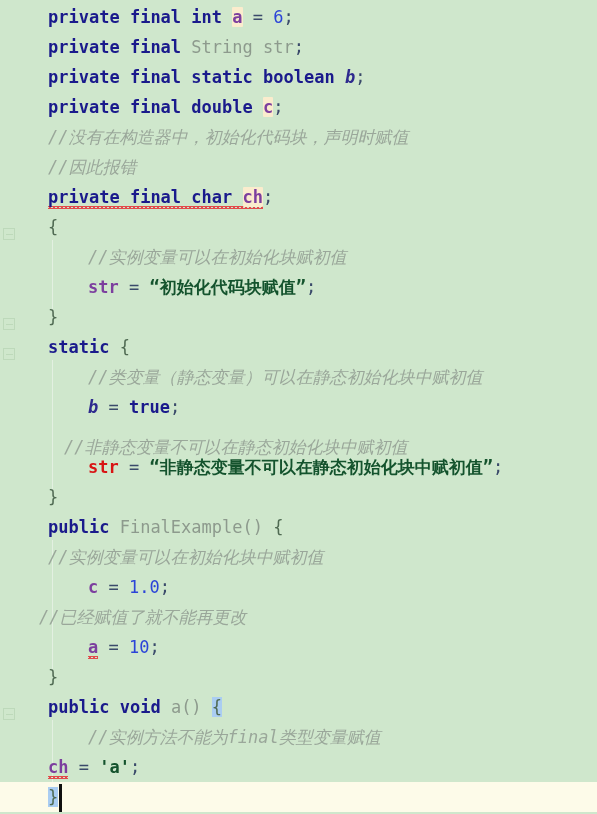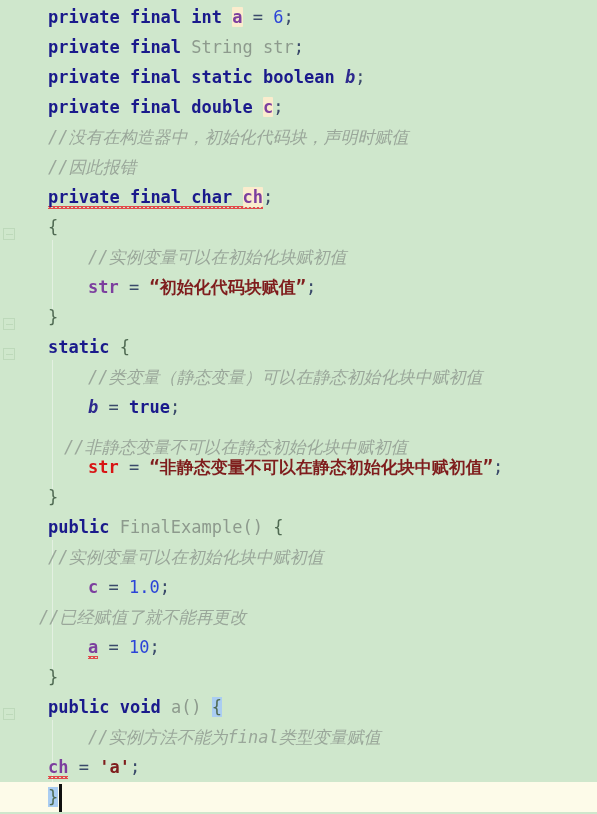--- a/index.html
+++ b/index.html
@@ -65,21 +65,21 @@
     background: #e3f0e1;
   }
   
   .kw    { color: #1a1a8c; font-weight: bold; }
   .cls   { color: #8d9a8d; }
   .ident { color: #8d9a8d; }
   .fld   { color: #7c3f9e; font-weight: bold; }
   .sfld  { color: #2e2a8e; font-weight: bold; font-style: italic; }
   .err   { color: #d81414; font-weight: bold; }
   .num   { color: #2b44d8; }
-  .str   { color: #7f1d1d; font-weight: bold; }
+  .str   { color: #14532d; font-weight: bold; }
   .cmt   { color: #9aa79a; font-style: italic; }
   .punc  { color: #3a4a6a; }
   .brace { color: #4f6a52; }
   
   .hl-ident {
     background: #fbeccd;
     border-radius: 1px;
   }
   .hl-brace {
     background: #aacdf2;

